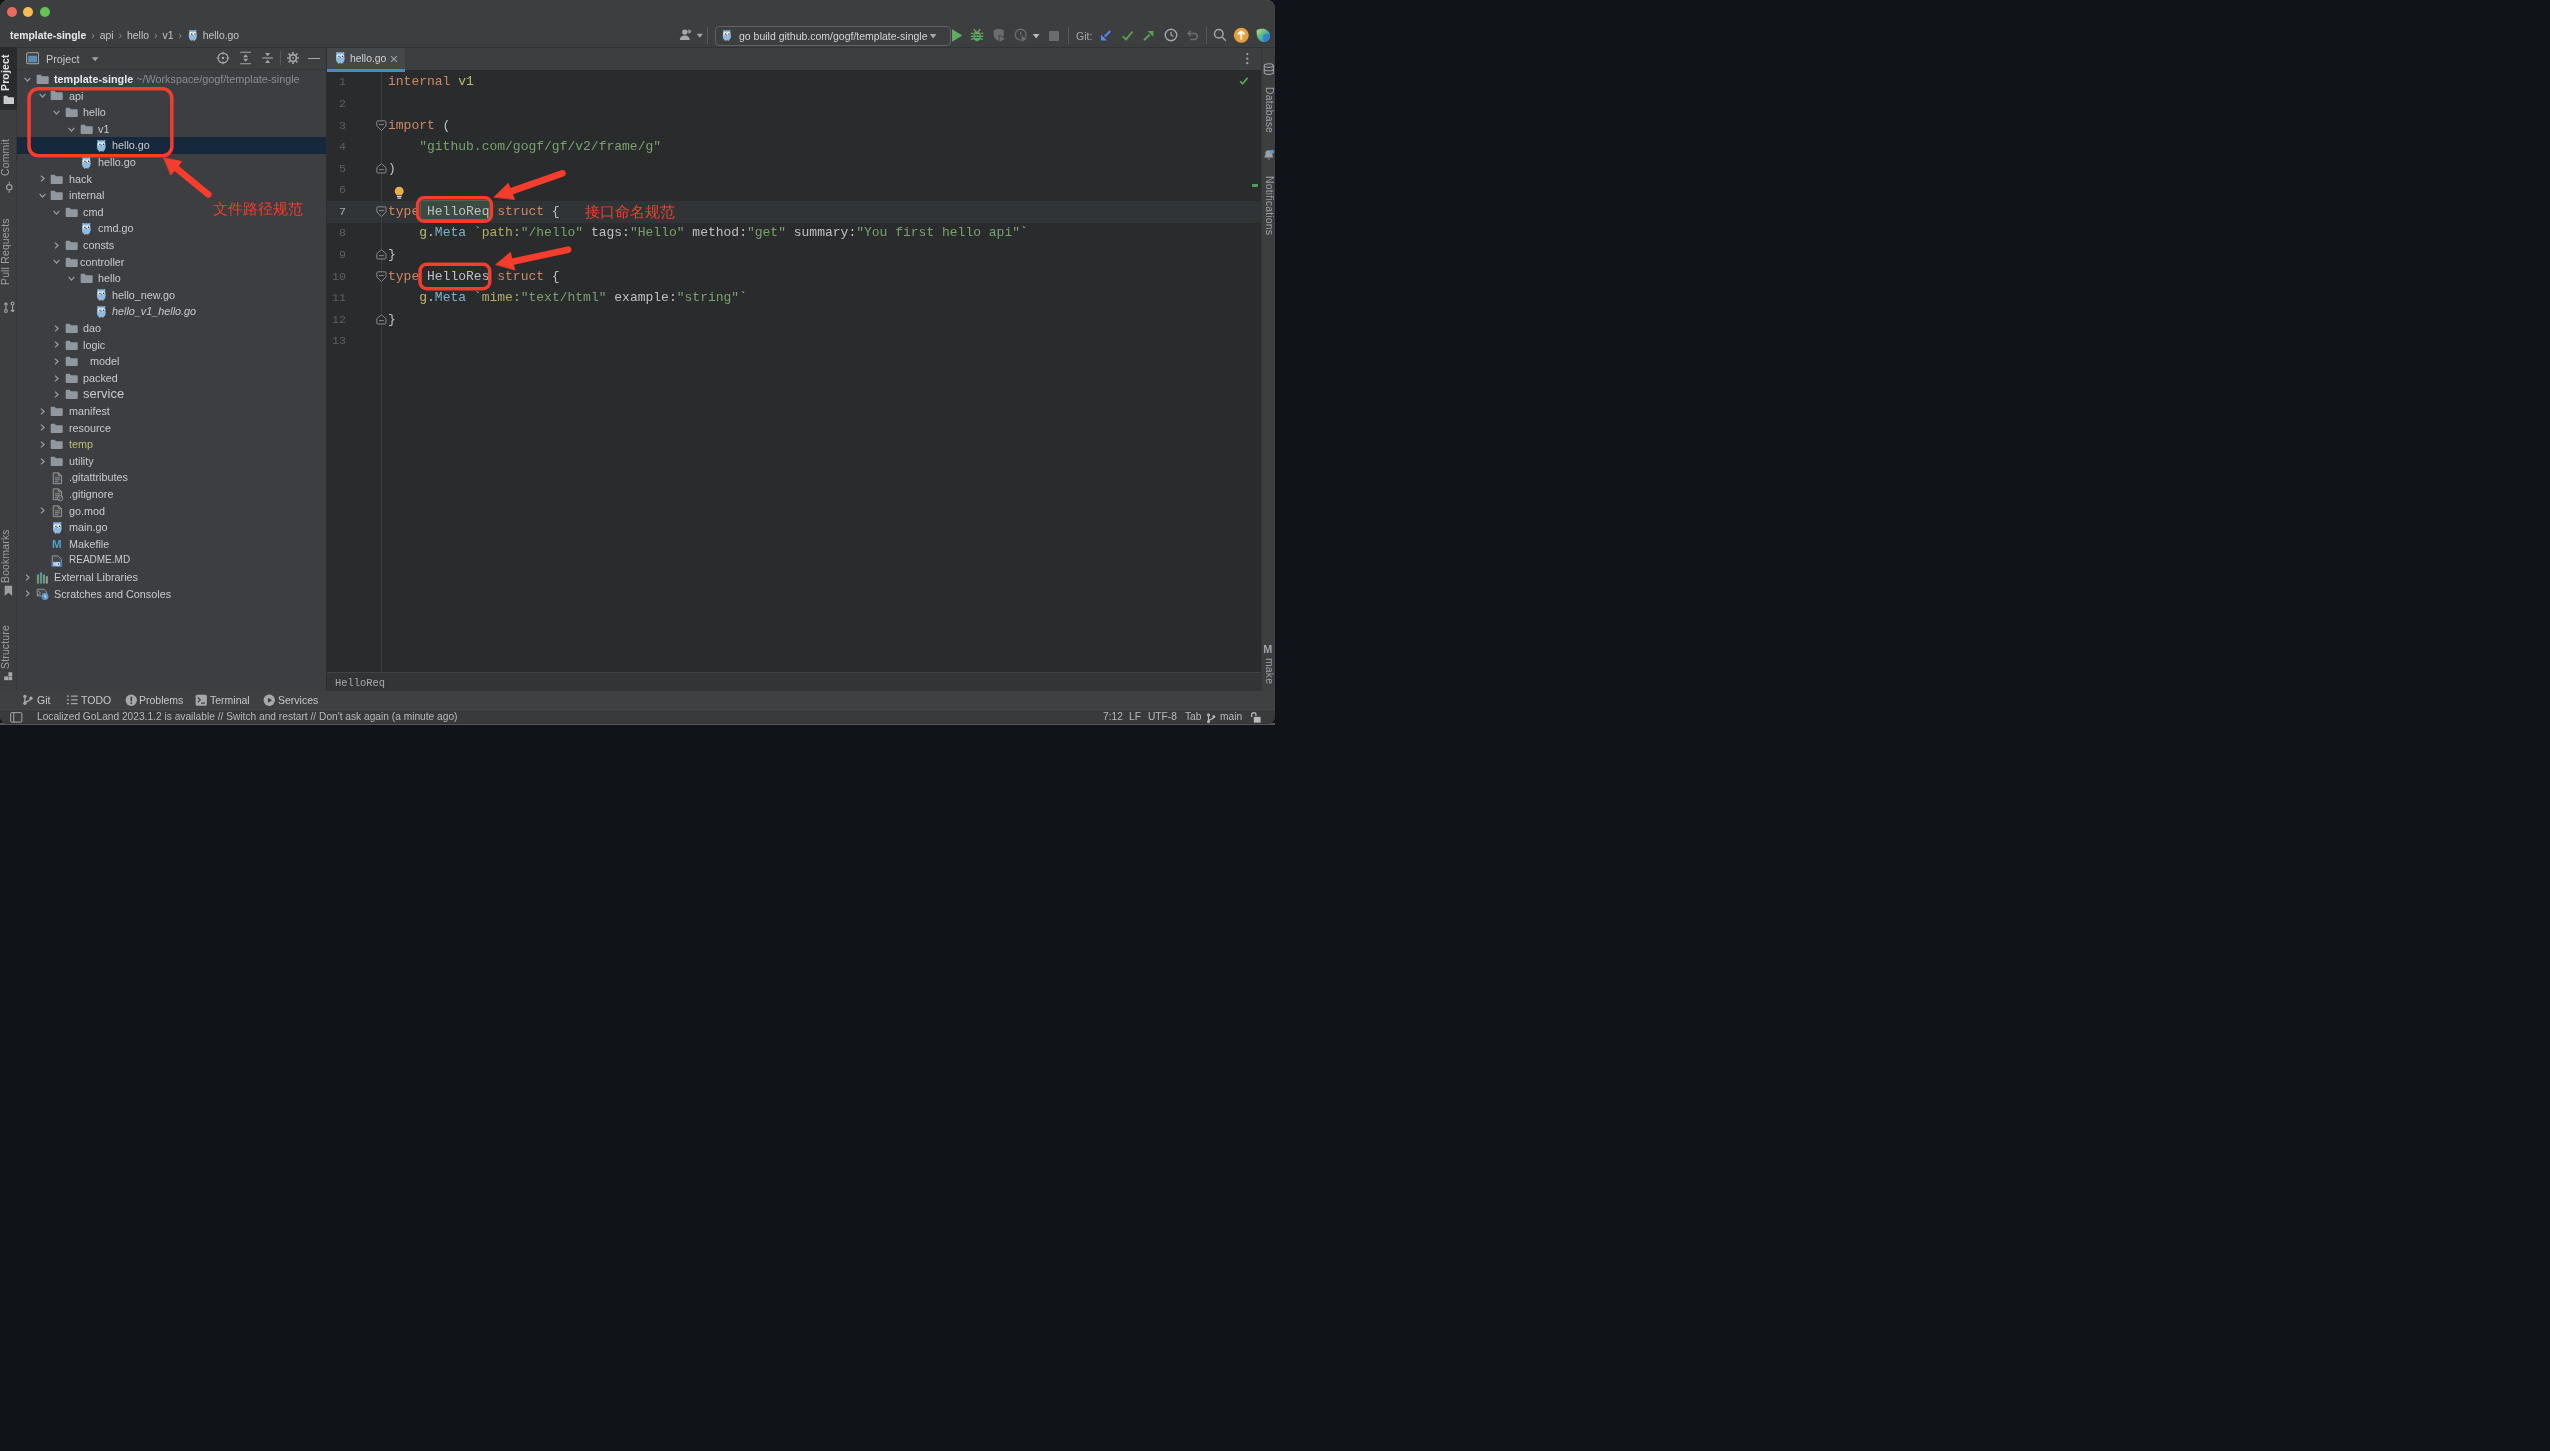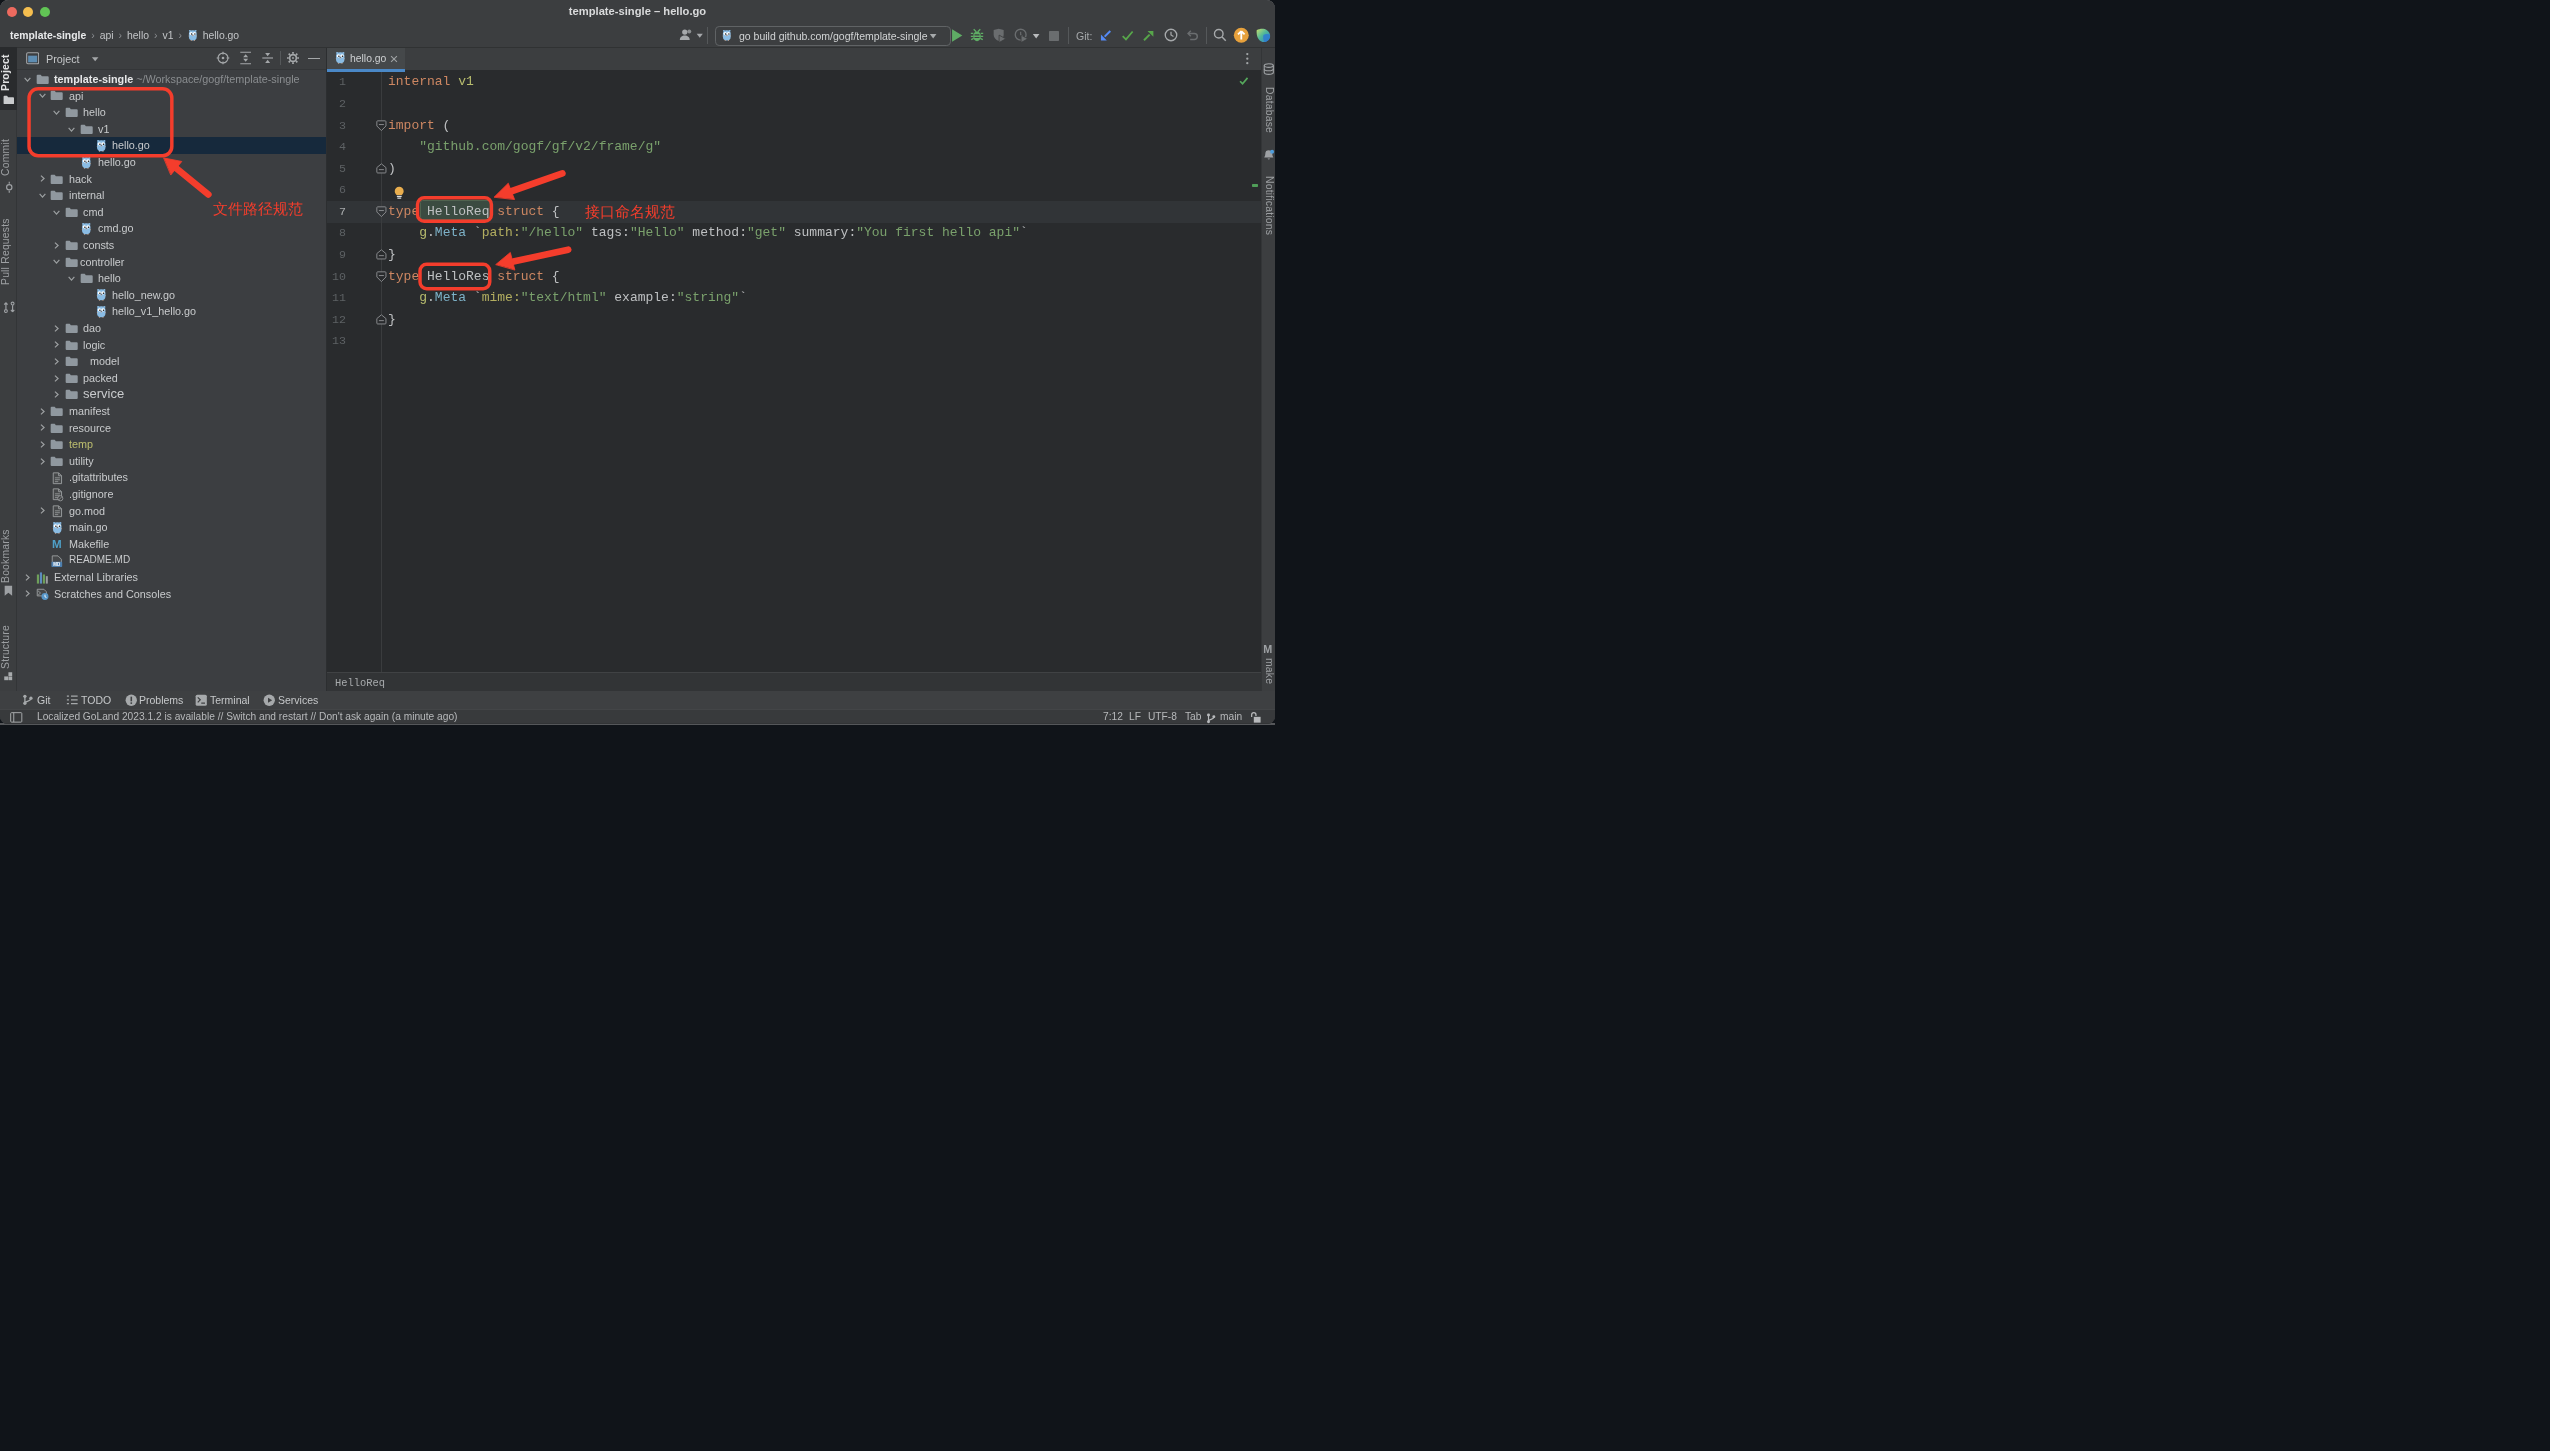--- a/index.html
+++ b/index.html
@@ -12,21 +12,20 @@
 </style></head>
 <body>
 <div id="outer">
     <div id="btm"></div>
     <div id="page">
 
 <div class="abs" style="left:0;top:0;width:1275px;height:48px;background:#3c3e40;border-bottom:0.8px solid #303233;box-sizing:border-box;"></div>
 <div class="abs" style="left:6.6px;top:6.6px;width:10px;height:10px;border-radius:50%;background:#ed6a5f;"></div>
 <div class="abs" style="left:23px;top:6.6px;width:10px;height:10px;border-radius:50%;background:#f5be4f;"></div>
 <div class="abs" style="left:40px;top:6.6px;width:10px;height:10px;border-radius:50%;background:#61c455;"></div>
-<div class="abs" style="left:0;top:5px;width:1275px;text-align:center;font-size:11.2px;font-weight:bold;color:#d9dadb;">template-single – hello.go</div>
 
 <div class="abs" style="left:10px;top:29px;height:15px;font-size:10.4px;color:#c3c5c7;white-space:nowrap;">
   <b style="color:#e8e9ea;">template-single</b><span class="crumbsep">›</span>api<span class="crumbsep">›</span>hello<span class="crumbsep">›</span>v1<span class="crumbsep">›</span><span style="display:inline-block;vertical-align:-2.5px;margin-right:4.2px;"><svg width="11.6" height="12.5" viewBox="0 0 16 17">
             <ellipse cx="4" cy="2.4" rx="1.4" ry="1.1" fill="#8abce4"></ellipse>
             <ellipse cx="12" cy="2.4" rx="1.4" ry="1.1" fill="#8abce4"></ellipse>
             <rect x="2.6" y="1.6" width="10.8" height="14.2" rx="5.2" fill="#8abce4"></rect>
             <circle cx="5.7" cy="6.2" r="2.2" fill="#ffffff"></circle>
             <circle cx="10.3" cy="6.2" r="2.2" fill="#ffffff"></circle>
             <circle cx="6.3" cy="6.8" r="1" fill="#17191b"></circle>
             <circle cx="10.9" cy="6.8" r="1" fill="#17191b"></circle>
@@ -304,21 +303,21 @@
         <circle cx="10.3" cy="6.2" r="2.2" fill="#ffffff"></circle>
         <circle cx="6.3" cy="6.8" r="1" fill="#17191b"></circle>
         <circle cx="10.9" cy="6.8" r="1" fill="#17191b"></circle>
         <ellipse cx="8" cy="8.7" rx="1.1" ry="0.75" fill="#d7b29a"></ellipse>
         <circle cx="8" cy="8" r="0.6" fill="#2a2124"></circle>
         <ellipse cx="2.9" cy="9.4" rx="0.8" ry="0.6" fill="#d7b29a"></ellipse>
         <ellipse cx="13.1" cy="9.4" rx="0.8" ry="0.6" fill="#d7b29a"></ellipse>
         <ellipse cx="5.8" cy="15.7" rx="0.9" ry="0.6" fill="#d7b29a"></ellipse>
         <ellipse cx="10.2" cy="15.7" rx="0.9" ry="0.6" fill="#d7b29a"></ellipse>
       </svg>
-<div class="abs" style="left:112px;top:303px;height:16.6px;line-height:16.6px;font-size:10.8px;color:#c9cbcd;white-space:nowrap;">hello_v1_hello.go</div>
+<div class="abs" style="left:112px;top:303px;height:16.6px;line-height:16.6px;font-size:10.8px;color:#c9cbcd;white-space:nowrap;font-style:italic;">hello_v1_hello.go</div>
 <svg class="abs" style="left:52px;top:324px;" width="9" height="9" viewBox="0 0 11 11">
         <path d="M3.6 2 L7.4 5.5 L3.6 9" fill="none" stroke="#9da0a2" stroke-width="1.5"></path>
       </svg>
 <svg class="abs" style="left:65px;top:323px;" width="13.3" height="10.8" viewBox="0 0 16 13">
         <path d="M0.8 2 a1.2 1.2 0 0 1 1.2 -1.2 h3.6 l1.5 1.9 h7 a1.2 1.2 0 0 1 1.2 1.2 v7 a1.2 1.2 0 0 1 -1.2 1.2 h-12.1 a1.2 1.2 0 0 1 -1.2 -1.2 Z" fill="#90989f"></path>
       </svg>
 <div class="abs" style="left:83px;top:320px;height:16.6px;line-height:16.6px;font-size:10.8px;color:#c9cbcd;white-space:nowrap;">dao</div>
 <svg class="abs" style="left:52px;top:340px;" width="9" height="9" viewBox="0 0 11 11">
         <path d="M3.6 2 L7.4 5.5 L3.6 9" fill="none" stroke="#9da0a2" stroke-width="1.5"></path>
       </svg>

